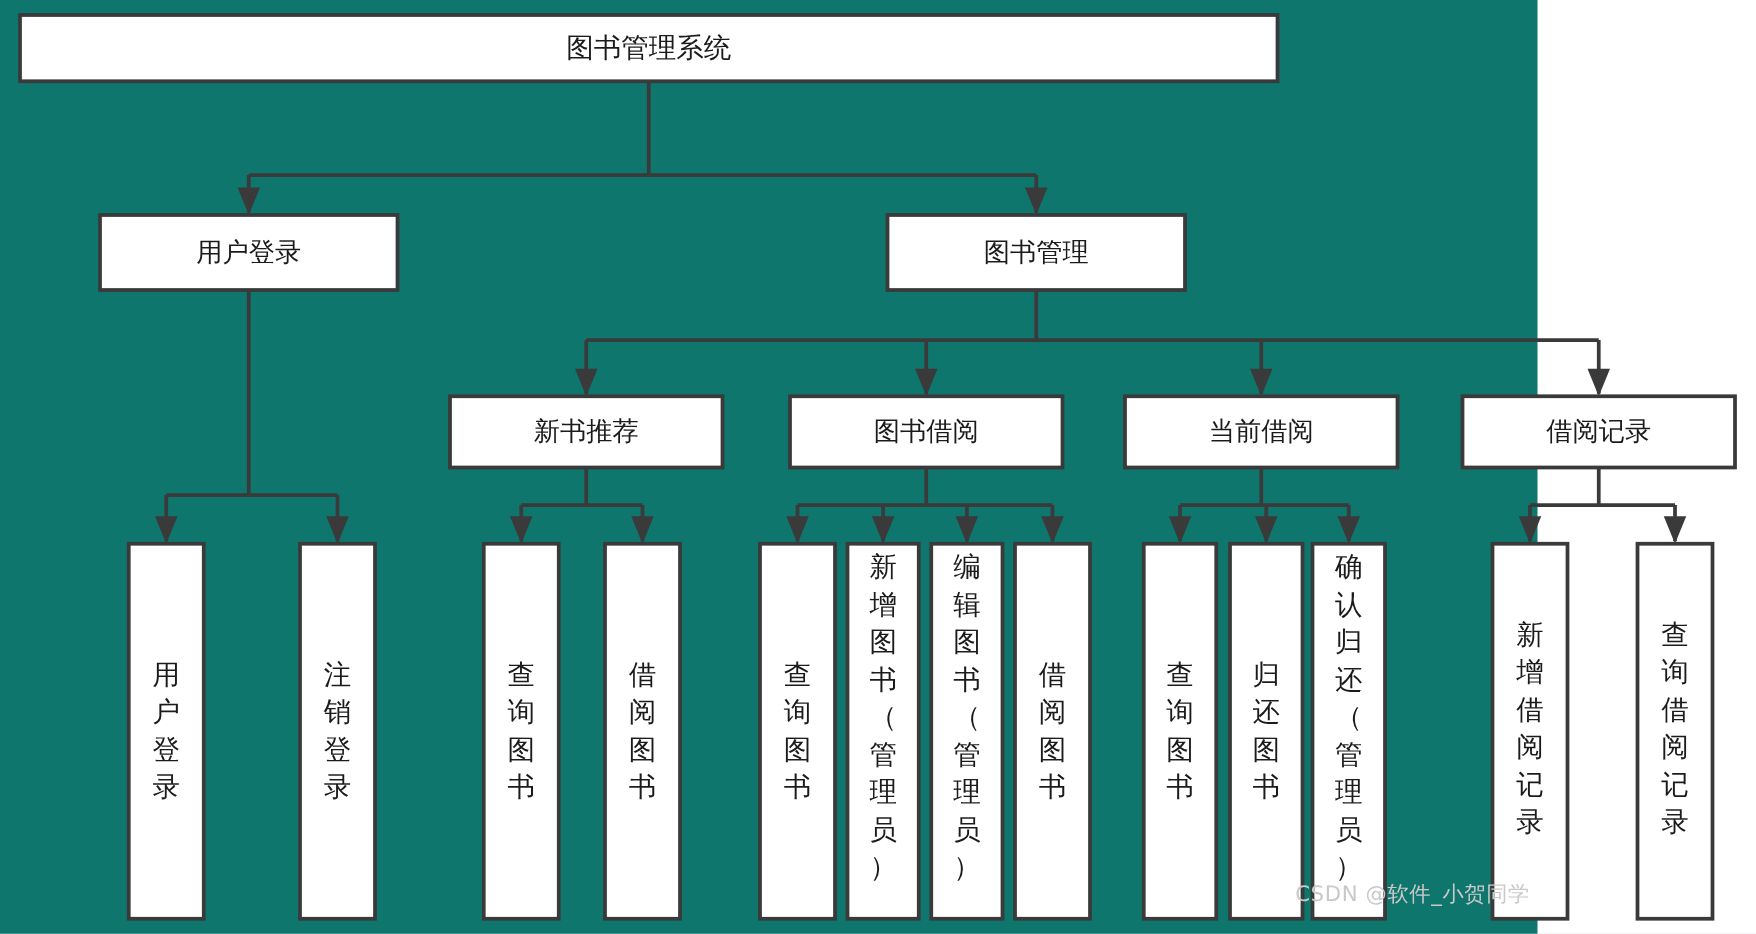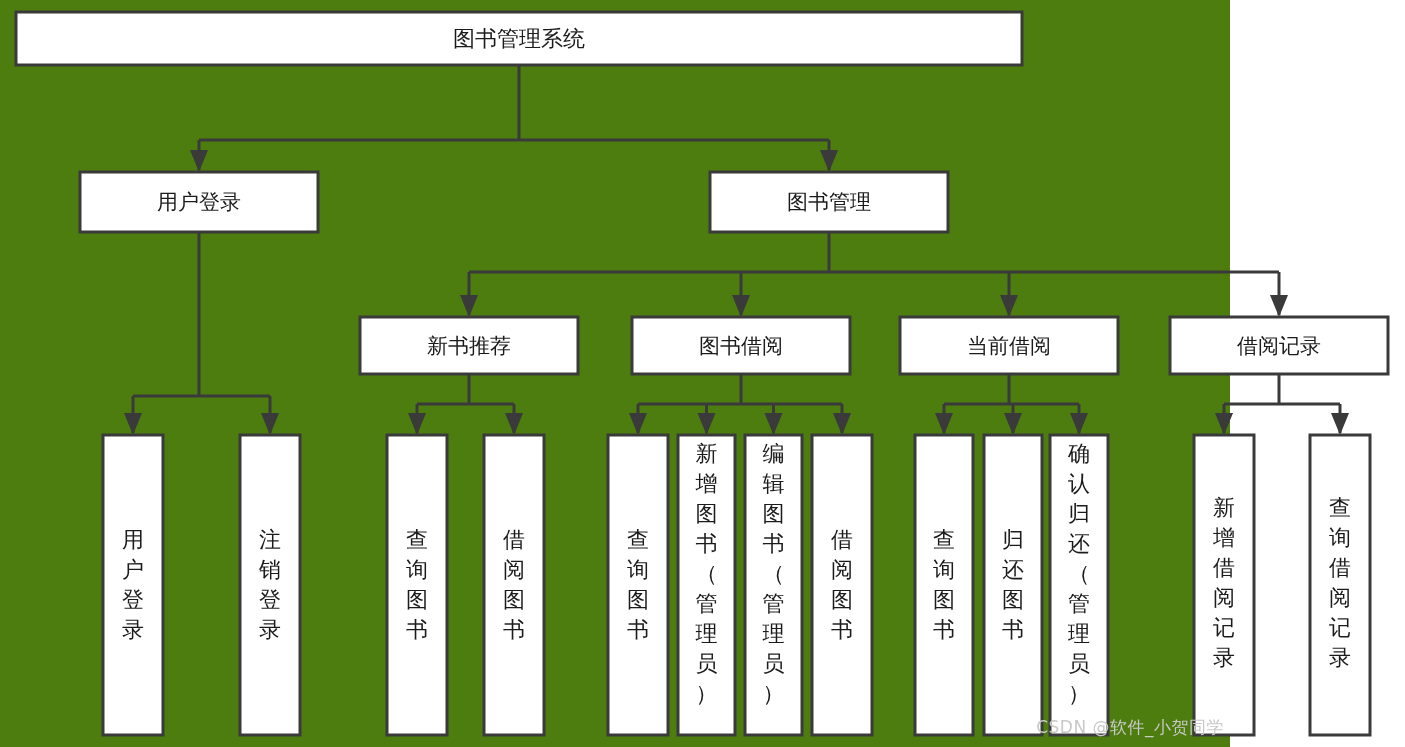--- a/index.html
+++ b/index.html
@@ -1,39 +1,39 @@
 <!DOCTYPE html>
 <html><head>
 <meta charset="utf-8">
 <style>
   html,body{margin:0;padding:0;background:#ffffff;}
   body{
     width:1405px;height:747px;
     font-family:"DejaVu Sans","Liberation Sans",sans-serif;
     overflow:hidden;
   }
-  #canvas{position:relative;width:1230px;height:747px;background:#4d7c0f;}
+  #canvas{position:relative;width:1230px;height:747px;background:#0f766e;}
   svg.diagram{position:absolute;left:0;top:0;width:1405px;height:747px;}
   .node-rect{fill:#ffffff;stroke:#3a3a3a;stroke-width:3;}
   .link{stroke:#3a3a3a;stroke-width:3;fill:none;}
   .arrow{fill:#3a3a3a;stroke:none;}
   .node-label{
     font-family:"DejaVu Sans","Liberation Sans",sans-serif;
     fill:#1b1b1b;font-size:21px;
     text-anchor:middle;dominant-baseline:middle;
   }
   .node-label.root{font-size:22px;}
   .vlabel{
     font-family:"DejaVu Sans","Liberation Sans",sans-serif;
     fill:#1b1b1b;font-size:22px;
     text-anchor:middle;
   }
   .watermark{
     position:absolute;
-    right:6px;bottom:8px;
+    right:6px;bottom:20px;
     font-family:"DejaVu Sans","Liberation Sans",sans-serif;
     font-size:17px;color:#c9c9c9;
     white-space:nowrap;letter-spacing:.5px;
   }
 </style>
 </head>
 <body>
 
 <div id="canvas">
   <svg class="diagram" id="svg-root" viewBox="0 0 1405 747" xmlns="http://www.w3.org/2000/svg">

